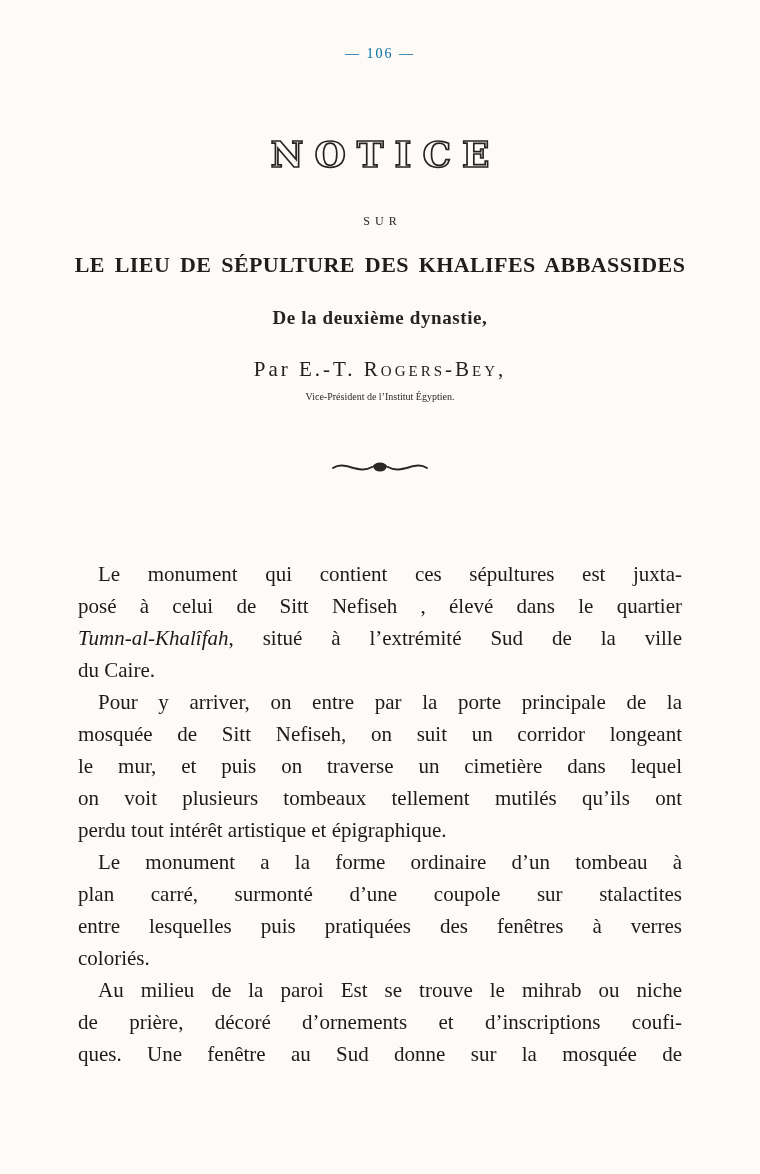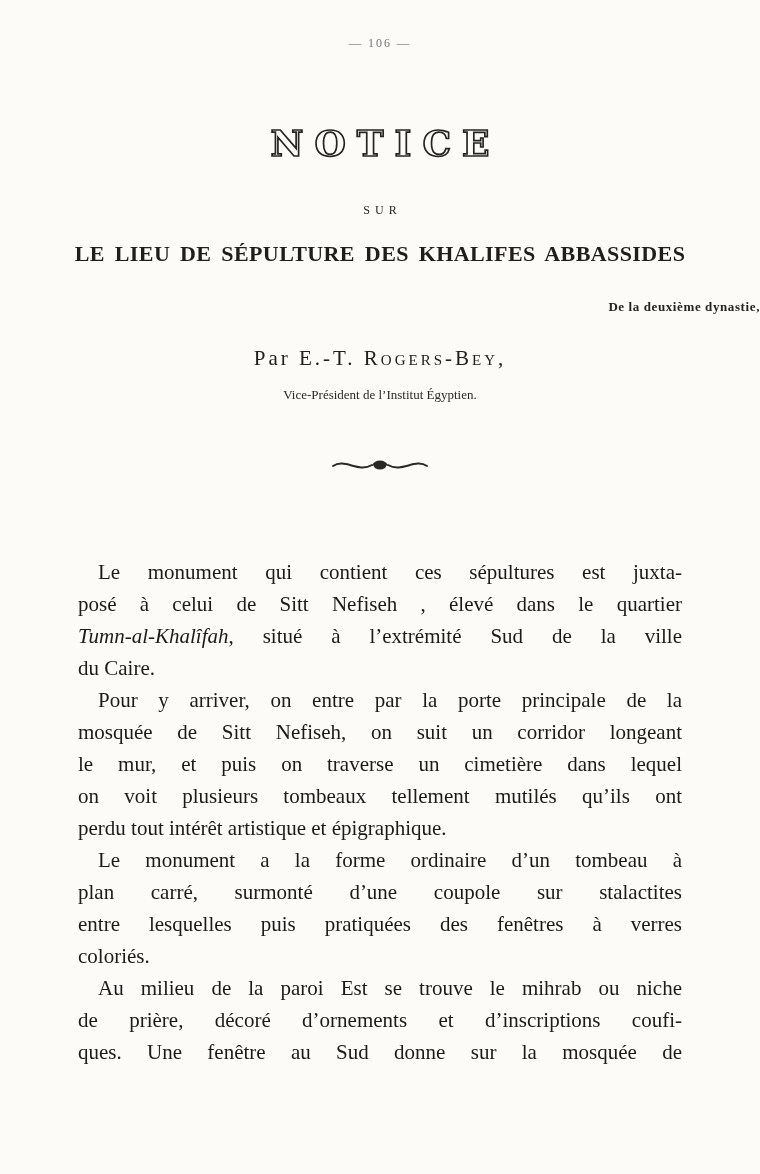--- a/index.html
+++ b/index.html
@@ -9,25 +9,25 @@
   .page {
     width: 760px;
     height: 1174px;
     margin: 0 auto;
     background: #fcfbf8;
     overflow: hidden;
     position: relative;
   }
 
   .pagenum {
-    padding-top: 36px;
+    padding-top: 46px;
     text-align: center;
-    font-size: 12px;
+    font-size: 14px;
     letter-spacing: 2px;
-    color: #737373;
+    color: #0369a1;
   }
 
   .notice {
     margin-top: 70px;
     text-align: center;
     font-family: "DejaVu Serif", serif;
     font-weight: bold;
     font-size: 36px;
     line-height: 44px;
     letter-spacing: 11px;
@@ -54,42 +54,42 @@
     line-height: 30px;
     font-weight: bold;
     letter-spacing: 0.4px;
     word-spacing: 4px;
     white-space: nowrap;
     color: #201e1b;
   }
 
   .subtitle {
     margin-top: 28px;
-    text-align: right;
-    font-size: 13px;
+    text-align: center;
+    font-size: 19px;
     line-height: 20px;
     font-weight: bold;
     letter-spacing: 0.6px;
     color: #262421;
   }
 
   .byline {
     margin-top: 28px;
     text-align: center;
     font-size: 21px;
     line-height: 26px;
     letter-spacing: 3px;
     color: #22201d;
   }
   .byline .sc { font-variant: small-caps; }
 
   .affiliation {
-    margin-top: 15px;
+    margin-top: 6px;
     text-align: center;
-    font-size: 13px;
+    font-size: 10px;
     line-height: 18px;
     color: #2b2926;
   }
 
   .ornament-row {
     margin-top: 50px;
     text-align: center;
     height: 22px;
   }
 

